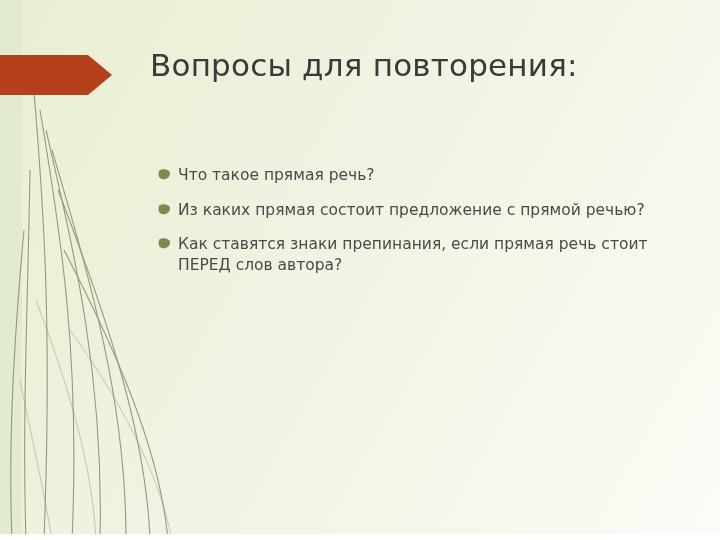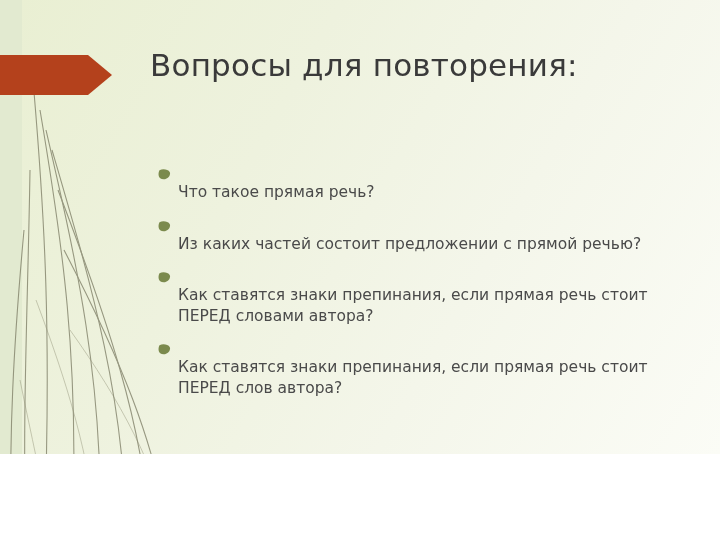--- a/index.html
+++ b/index.html
@@ -9,21 +9,21 @@
   body {
     width: 720px;
     height: 540px;
     overflow: hidden;
     font-family: "DejaVu Sans", sans-serif;
   }
 
   .slide {
     position: relative;
     width: 720px;
-    height: 454px;
+    height: 534px;
     background: linear-gradient(120deg, #e9efd2 0%, #eef2de 35%, #f4f6ea 65%, #fbfcf6 100%);
     overflow: hidden;
   }
 
   
   .left-band {
     position: absolute;
     left: 0;
     top: 0;
     width: 22px;
@@ -81,21 +81,20 @@
     padding-top: 4px;
     color: #7c8a4e;
   }
   .bullet-marker svg { display: block; }
   .bullet-text {
     flex: 1 1 auto;
     font-size: 15.5px;
     line-height: 1.33;
     color: #4a4a4a;
     font-family: "DejaVu Sans", sans-serif;
-    margin-top: 17px;
   }
 </style>
 </head>
 <body>
 
 <div class="slide">
 
   <div class="left-band"></div>
 
   <svg class="stems" viewBox="0 0 260 540" preserveAspectRatio="none">
@@ -132,32 +131,24 @@
       </span>
       <span class="bullet-text">Что такое прямая речь?</span>
     </div>
 
     <div class="bullet-row">
       <span class="bullet-marker">
         <svg width="13" height="11" viewBox="0 0 13 11">
           <path d="M1.5 1.2 C 5 -0.4, 10 0.3, 11.8 3.2 C 12.9 5.6, 10.5 9.4, 7 10.2 C 3.6 10.9, 0.9 9.0, 0.6 6.2 C 0.4 4.2, 0.8 2.1, 1.5 1.2 Z" fill="#7b8a4d"></path>
         </svg>
       </span>
-      <span class="bullet-text">Из каких частей состоит предложении с прямой речью?</span>
+      <span class="bullet-text">Из каких прямая состоит предложение с прямой речью?</span>
     </div>
 
 
-    <div class="bullet-row">
-      <span class="bullet-marker">
-        <svg width="13" height="11" viewBox="0 0 13 11">
-          <path d="M1.5 1.2 C 5 -0.4, 10 0.3, 11.8 3.2 C 12.9 5.6, 10.5 9.4, 7 10.2 C 3.6 10.9, 0.9 9.0, 0.6 6.2 C 0.4 4.2, 0.8 2.1, 1.5 1.2 Z" fill="#7b8a4d"></path>
-        </svg>
-      </span>
-      <span class="bullet-text">Как ставятся знаки препинания, если прямая речь стоит ПЕРЕД словами автора?</span>
-    </div>
 
     <div class="bullet-row">
       <span class="bullet-marker">
         <svg width="13" height="11" viewBox="0 0 13 11">
           <path d="M1.5 1.2 C 5 -0.4, 10 0.3, 11.8 3.2 C 12.9 5.6, 10.5 9.4, 7 10.2 C 3.6 10.9, 0.9 9.0, 0.6 6.2 C 0.4 4.2, 0.8 2.1, 1.5 1.2 Z" fill="#7b8a4d"></path>
         </svg>
       </span>
       <span class="bullet-text">Как ставятся знаки препинания, если прямая речь стоит ПЕРЕД слов автора?</span>
     </div>
 

